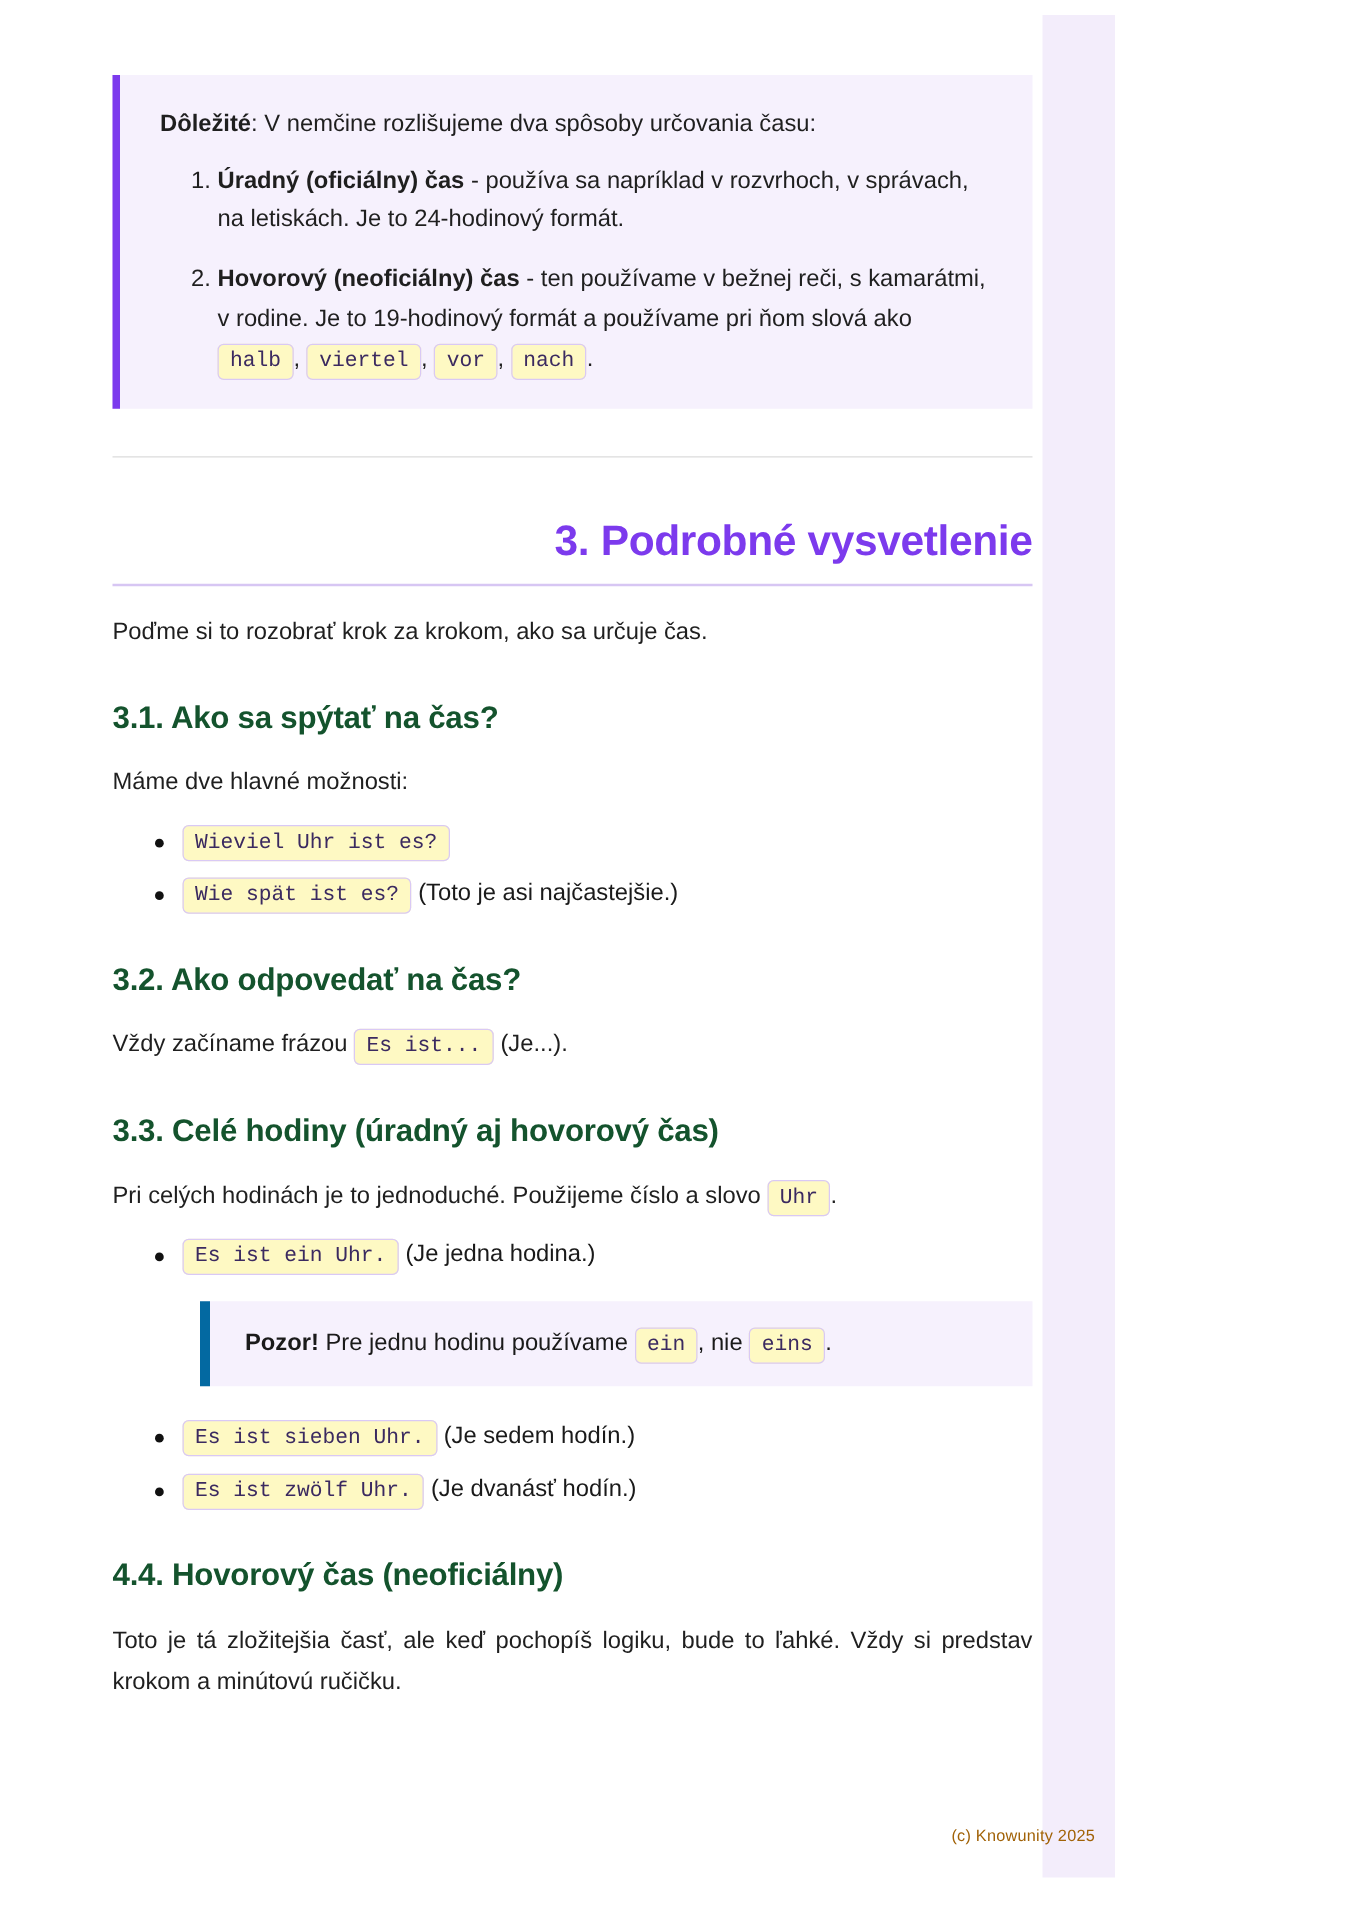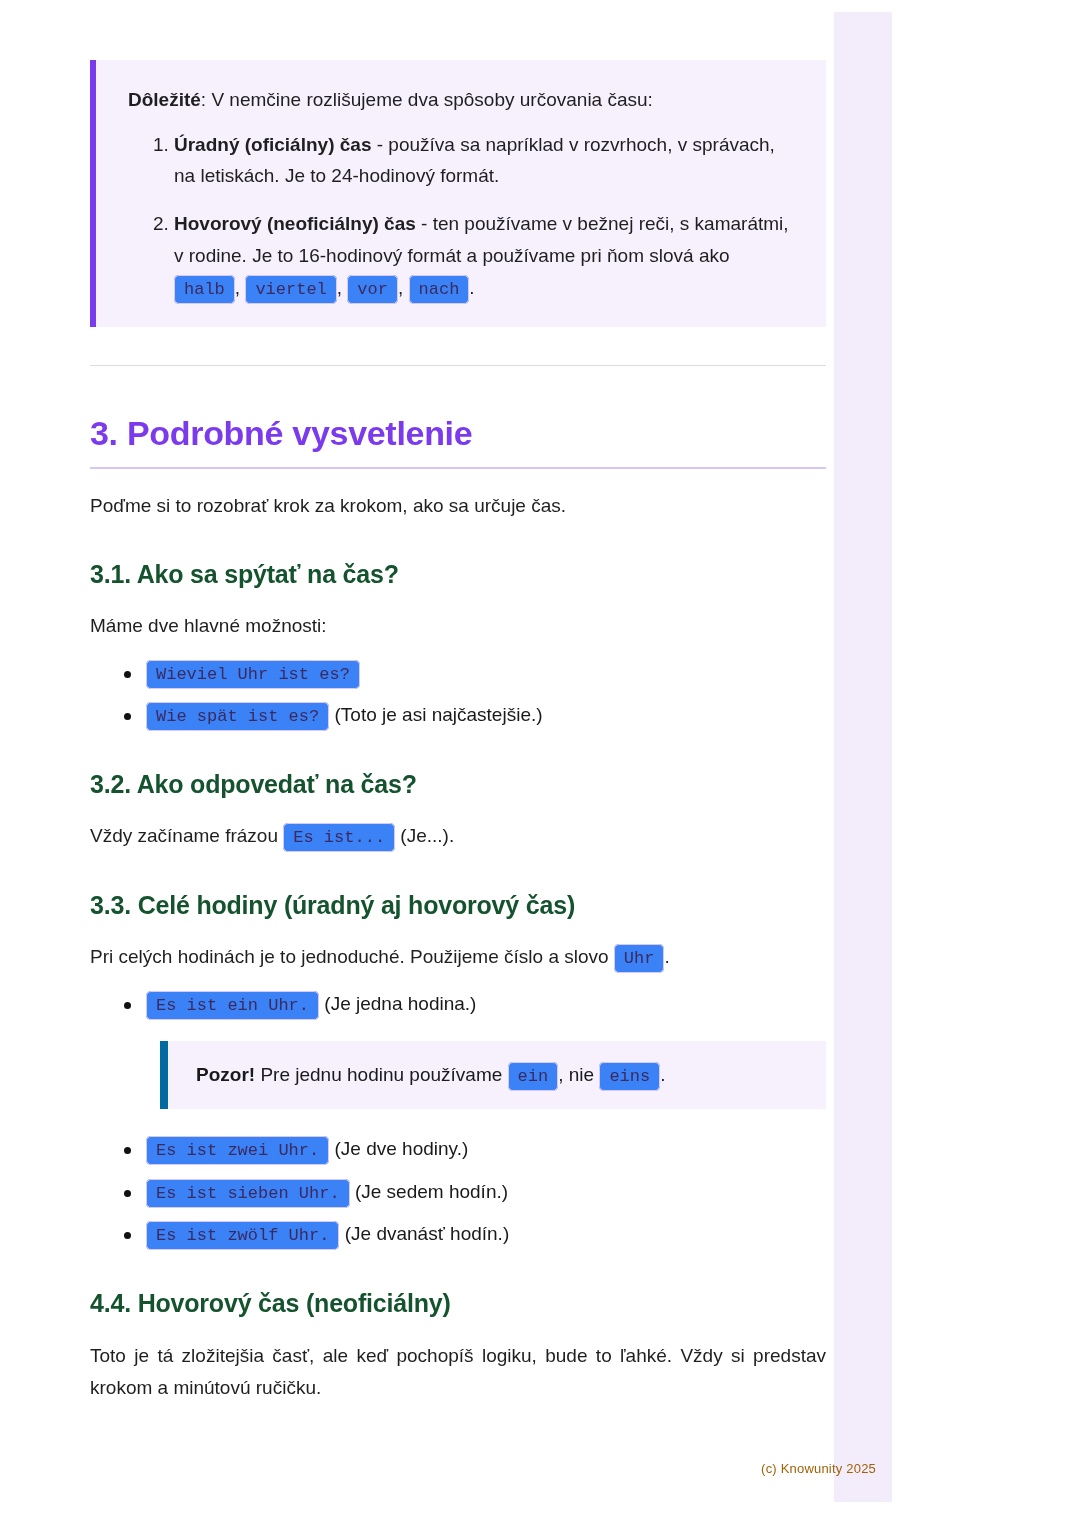--- a/index.html
+++ b/index.html
@@ -73,41 +73,42 @@
   }
   .subcallout p {
     margin: 0;
     font-size: 19px;
     line-height: 1.5;
   }
 
   
   code {
     font-family: "Liberation Mono", monospace;
-    background: #3b82f6;
+    background: #fef9c3;
     border: 1px solid #d9c9f5;
     border-radius: 5px;
     padding: 4px 9px;
     font-size: 17px;
     color: #3b2a60;
     white-space: nowrap;
   }
 
   hr.divider {
     border: none;
     border-top: 1px solid #dcdcdc;
     margin: 38px 0 0 0;
   }
 
   h1.section {
     font-size: 34px;
     font-weight: bold;
     color: #7c3aed;
     margin: 48px 0 0 0;
     letter-spacing: -0.3px;
+    text-align: right;
   }
   .h1-rule {
     border: none;
     border-top: 2px solid #d7c6f3;
     margin: 14px 0 0 0;
   }
 
   h2.sub {
     font-size: 25px;
     font-weight: bold;
@@ -169,21 +170,21 @@
 
     <div class="callout">
       <p>
         <strong>Dôležité</strong><span>: V nemčine rozlišujeme dva spôsoby určovania času:</span>
       </p>
       <ol>
         <li>
           <strong>Úradný (oficiálny) čas</strong><span> - používa sa napríklad v rozvrhoch, v správach, na letiskách. Je to 24-hodinový formát.</span>
         </li>
         <li>
-          <strong>Hovorový (neoficiálny) čas</strong><span> - ten používame v bežnej reči, s kamarátmi, v rodine. Je to 16-hodinový formát a používame pri ňom slová ako </span><code>halb</code><span>, </span><code>viertel</code><span>, </span><code>vor</code><span>, </span><code>nach</code><span>.</span>
+          <strong>Hovorový (neoficiálny) čas</strong><span> - ten používame v bežnej reči, s kamarátmi, v rodine. Je to 19-hodinový formát a používame pri ňom slová ako </span><code>halb</code><span>, </span><code>viertel</code><span>, </span><code>vor</code><span>, </span><code>nach</code><span>.</span>
         </li>
       </ol>
     </div>
 
     <hr class="divider">
 
     <h1 class="section">3. Podrobné vysvetlenie</h1>
     <hr class="h1-rule">
     <p class="body">Poďme si to rozobrať krok za krokom, ako sa určuje čas.</p>
 
@@ -213,23 +214,20 @@
         <code>Es ist ein Uhr.</code><span> (Je jedna hodina.)</span>
       </li>
       <li class="nobullet" style="padding-left:0; margin-bottom:0;">
         <div class="subcallout">
           <p>
             <strong>Pozor!</strong><span> Pre jednu hodinu používame </span><code>ein</code><span>, nie </span><code>eins</code><span>.</span>
           </p>
         </div>
       </li>
       <li>
-        <code>Es ist zwei Uhr.</code><span> (Je dve hodiny.)</span>
-      </li>
-      <li>
         <code>Es ist sieben Uhr.</code><span> (Je sedem hodín.)</span>
       </li>
       <li>
         <code>Es ist zwölf Uhr.</code><span> (Je dvanásť hodín.)</span>
       </li>
     </ul>
 
     <h2 class="sub">4.4. Hovorový čas (neoficiálny)</h2>
     <p class="body justify">Toto je tá zložitejšia časť, ale keď pochopíš logiku, bude to ľahké. Vždy si predstav krokom a minútovú ručičku.</p>
 

